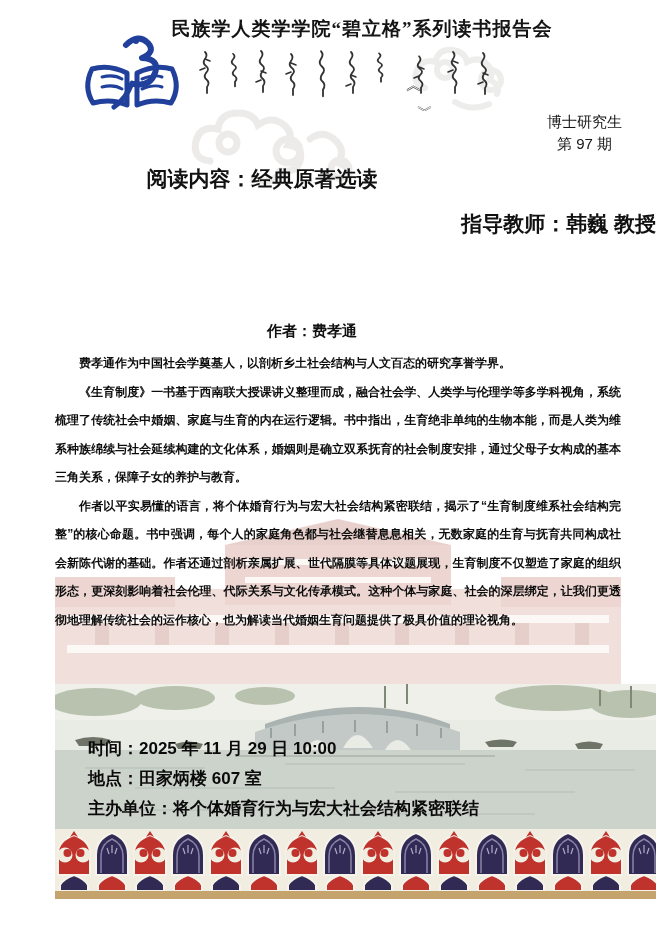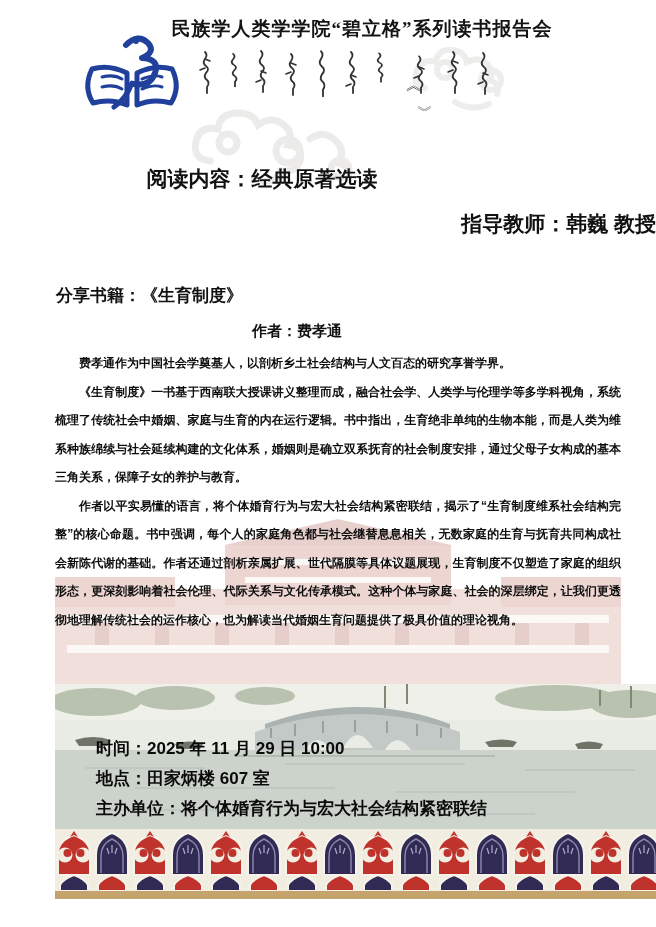--- a/index.html
+++ b/index.html
@@ -16,34 +16,34 @@
   }
   .logo{left:76px;top:30px;z-index:3;}
   .mongol{left:195px;top:46px;z-index:3;}
   .issue{
     right:34px;top:108px;text-align:center;font-size:15px;line-height:22px;color:#161616;z-index:3;
   }
   .h1{left:0;top:162px;width:524px;text-align:center;font-size:21px;font-weight:bold;z-index:3;}
   .h2{left:0;top:207px;width:656px;text-align:right;font-size:21px;font-weight:bold;z-index:3;}
   .speaker{left:56px;top:246px;font-size:17px;font-weight:bold;z-index:3;}
   .book{left:56px;top:281px;font-size:17px;font-weight:bold;z-index:3;}
-  .author{left:3px;top:319px;width:588px;text-align:center;font-size:15px;font-weight:bold;z-index:3;}
+  .author{left:18px;top:319px;width:588px;text-align:center;font-size:15px;font-weight:bold;z-index:3;}
   .body-text{
     left:55px;top:346px;width:566px;z-index:2;
     font-size:12px;line-height:28.5px;text-align:justify;color:#0d0d0d;font-weight:bold;
   }
   .body-text p{margin:0;text-indent:2em;}
   
   .cloud{z-index:0;opacity:.55;}
   .building{left:55px;top:516px;z-index:1;opacity:.45;}
   
   .photo{left:55px;top:681px;width:601px;height:147px;z-index:1;overflow:hidden;}
   .photo svg{display:block;}
   .event{
-    position:absolute;left:41px;top:50px;z-index:2;
+    position:absolute;left:33px;top:50px;z-index:2;
     font-size:17px;line-height:30px;font-weight:bold;color:#0a0a0a;
   }
   
   .border-band{left:55px;top:826px;width:601px;height:70px;z-index:2;overflow:hidden;}
 </style>
 </head>
 <body>
 
 <div class="page">
 
@@ -103,24 +103,27 @@
       <use href="#mcol" x="224" y="8" transform="scale(1,0.9)"></use>
         <use href="#mtick" x="224" y="18"></use>
       <text x="224" y="56" font-size="15" fill="#1c1c1c" transform="rotate(90 224 56)">》</text>
       <use href="#mcol" x="258" y="3"></use>
         <use href="#mtick" x="258" y="12"></use>
       <use href="#mcol" x="288" y="4"></use>
         <use href="#mtick" x="288" y="24"></use>
     </g>
   </svg>
 
+  <div class="abs issue">
+    <div>博士研究生</div>
+    <div>第 97 期</div>
+  </div>
 
   <div class="abs h1">阅读内容：经典原著选读</div>
   <div class="abs h2">指导教师：韩巍 教授</div>
-  <div class="abs book">分享书籍：《生育制度》</div>
   <div class="abs author">作者：费孝通</div>
 
   <svg class="abs building" width="566" height="174" viewBox="0 0 566 174">
     <g opacity="0.8">
       <rect x="0" y="70" width="566" height="104" fill="#d9a79c"></rect>
       <rect x="170" y="26" width="226" height="60" fill="#cd8e82"></rect>
       <path d="M170,26 L283,0 L396,26 Z" fill="#c07f73"></path>
       <rect x="0" y="58" width="120" height="30" fill="#cd8e82"></rect>
       <rect x="446" y="58" width="120" height="30" fill="#cd8e82"></rect>
       <g fill="#f3ece7">

